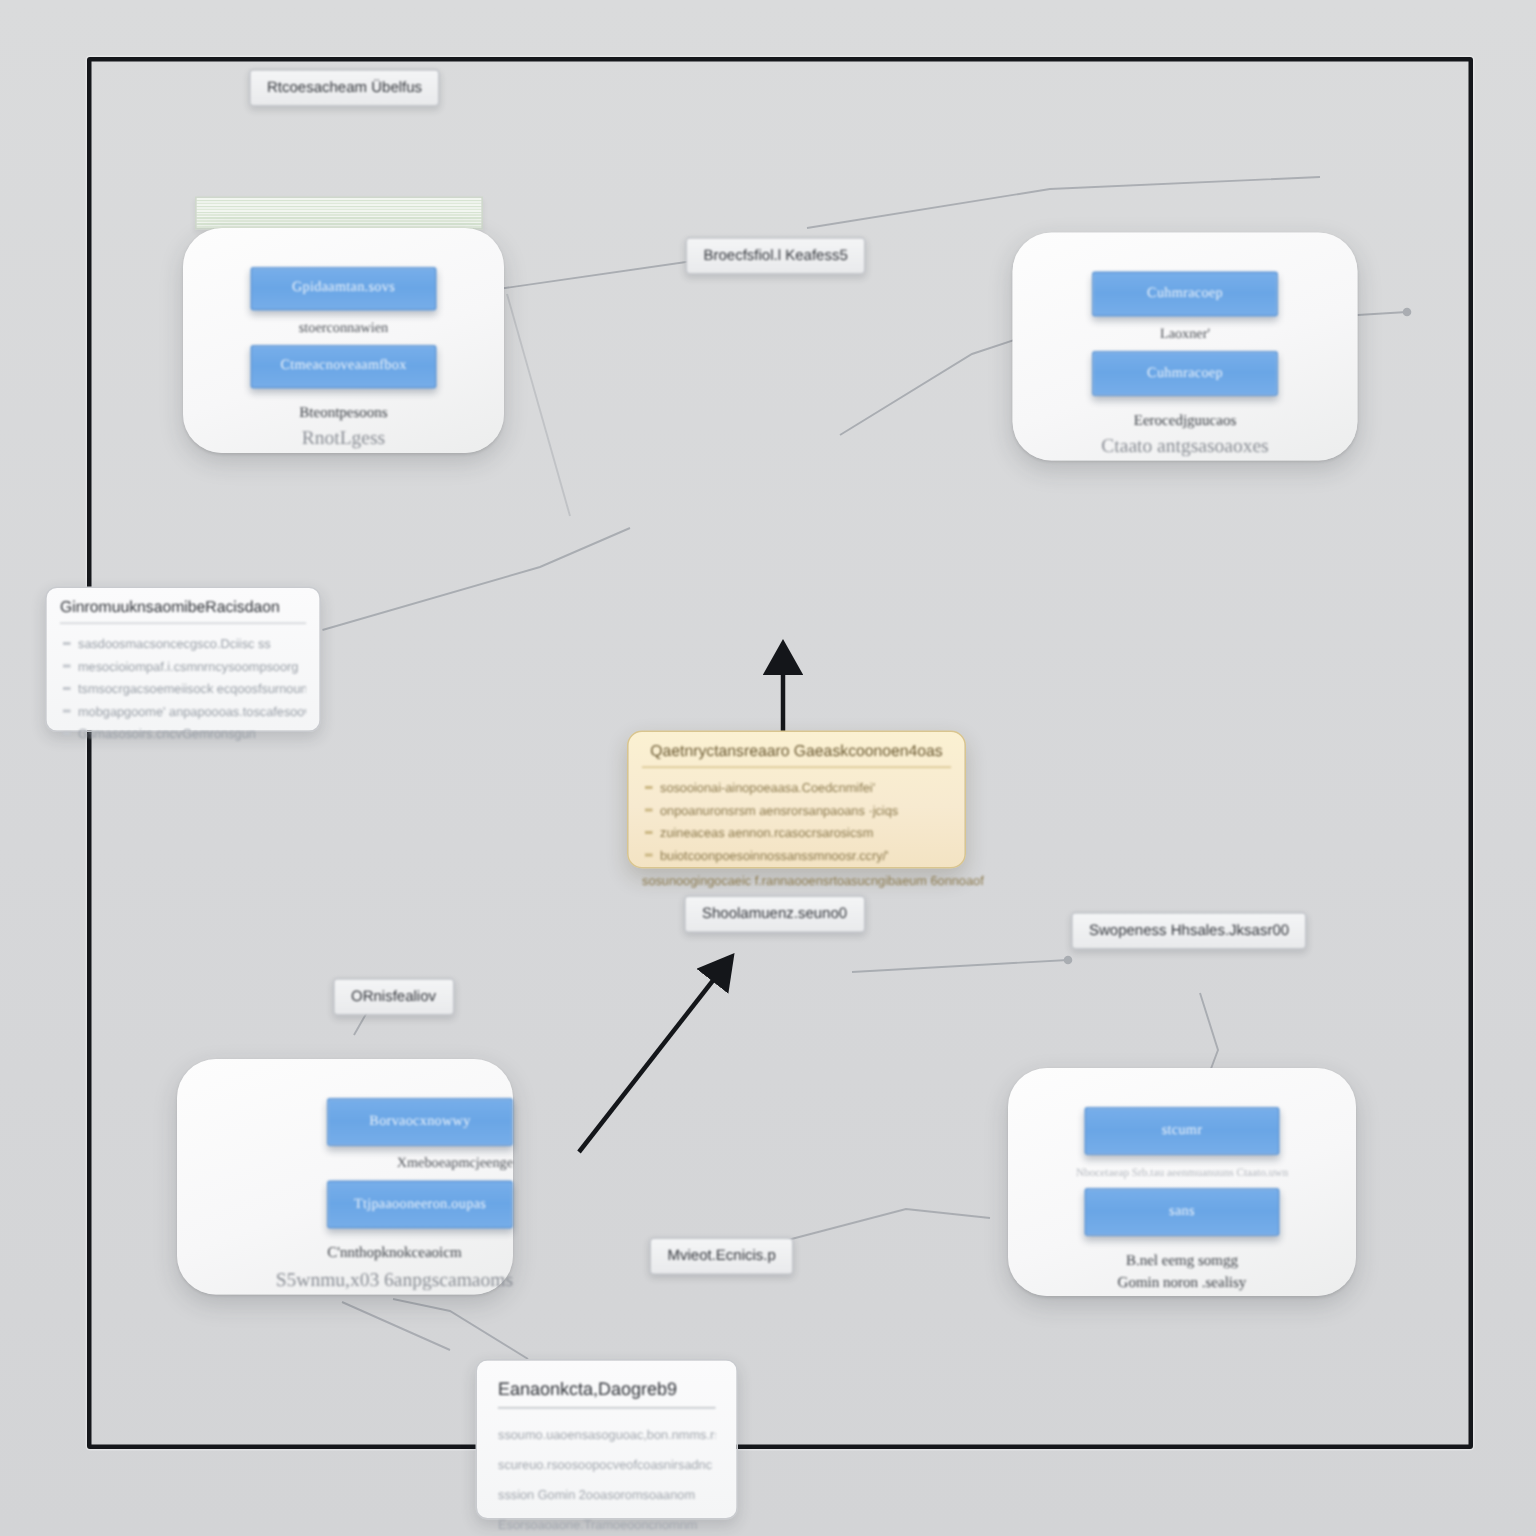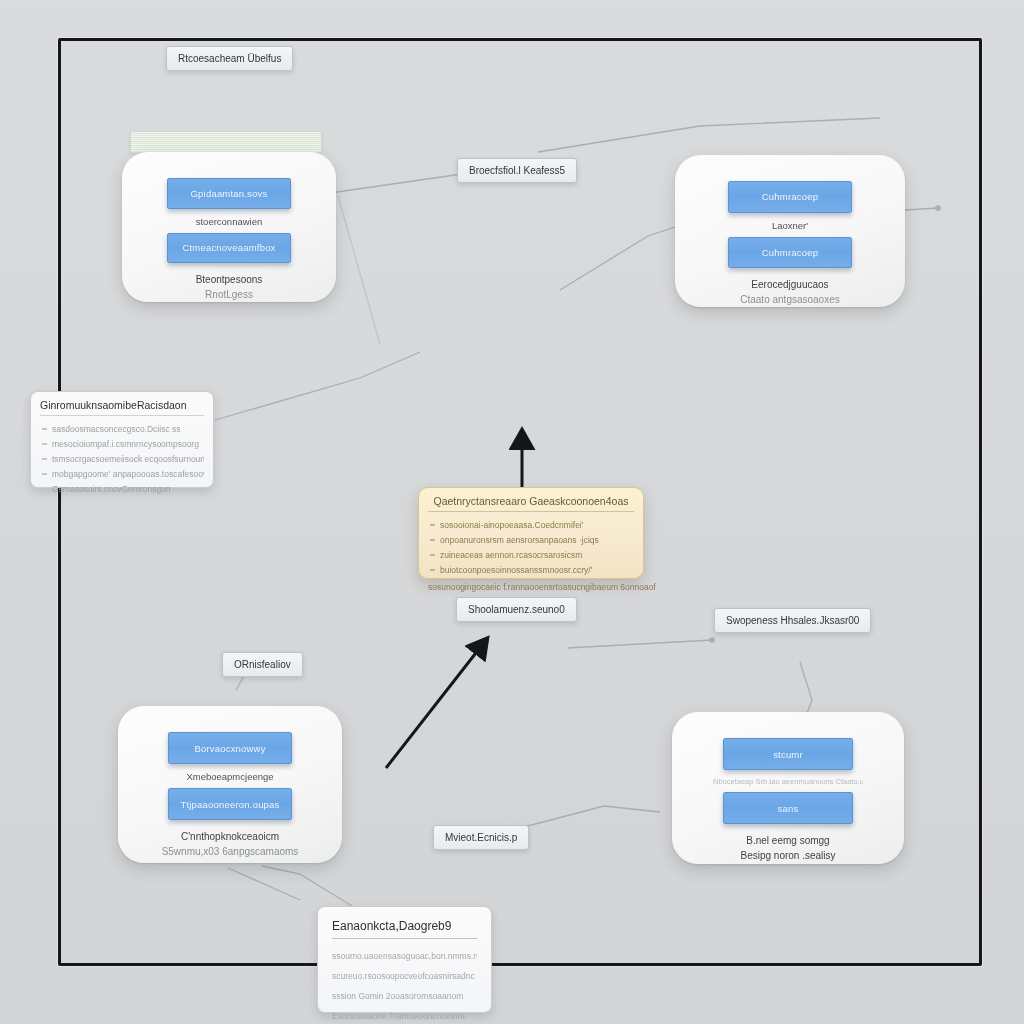--- a/index.html
+++ b/index.html
@@ -32,20 +32,21 @@
 
   
   .card{
     position:absolute;
     background:linear-gradient(160deg,#fdfdfd 0%,#f7f7f8 55%,#eceded 100%);
     border-radius:26px;
     box-shadow:0 6px 16px rgba(40,44,52,.18), 0 1px 2px rgba(0,0,0,.10);
     display:flex;flex-direction:column;align-items:center;
     padding-top:26px;
     box-sizing:border-box;
+    font-family:Liberation Serif, serif;
   }
   .btn{
     width:122px;height:30px;
     background:linear-gradient(180deg,#77aeea 0%,#6aa6e6 48%,#76ade9 100%);
     border:1px solid #5b94d4;
     border-radius:2px;
     box-shadow:0 3px 5px rgba(30,45,70,.28);
     color:#eef4fb;
     font-size:9.5px;
     letter-spacing:.2px;
@@ -58,21 +59,21 @@
   .mid-label{
     margin:7px 0 6px;
     font-size:9.5px;color:#4d5157;filter:blur(.6px);
     text-align:center;white-space:nowrap;
   }
   .card .foot{
     margin-top:10px;text-align:center;line-height:1.45;
     filter:blur(.6px);
   }
   .card .foot .l1{font-size:10px;color:#3e4248;display:block;}
-  .card .foot .l2{font-size:10px;color:#8a8e95;display:block;}
+  .card .foot .l2{font-size:13px;color:#8a8e95;display:block;}
 
   
   .stripe{
     position:absolute;
     left:130px;top:131px;width:190px;height:20px;
     background:repeating-linear-gradient(
       0deg,#dfe9da 0 1px,#eef3ec 1px 2px,#d7e4d2 2px 3px,#f2f6f0 3px 4px);
     border:1px solid #cfd8cc;
     filter:blur(.5px);
     box-shadow:0 2px 4px rgba(0,0,0,.07);
@@ -205,37 +206,37 @@
     <div class="btn">Cuhmracoep</div>
     <div class="mid-label">Laoxner'</div>
     <div class="btn">Cuhmracoep</div>
     <div class="foot">
       <span class="l1">Eerocedjguucaos</span>
       <span class="l2">Ctaato antgsasoaoxes</span>
     </div>
   </div>
 
 
-  <div class="card" style="left:118px;top:706px;width:224px;height:157px;">
+  <div class="card" style="left:118px;top:706px;width:224px;height:157px;align-items:flex-end;">
     <div class="btn">Borvaocxnowwy</div>
     <div class="mid-label">Xmeboeapmcjeenge</div>
     <div class="btn">Ttjpaaooneeron.oupas</div>
     <div class="foot">
       <span class="l1">C'nnthopknokceaoicm</span>
       <span class="l2">S5wnmu,x03 6anpgscamaoms</span>
     </div>
   </div>
 
   <div class="card" style="left:672px;top:712px;width:232px;height:152px;">
     <div class="btn wide">stcumr</div>
     <div class="mid-label" style="font-size:7.5px;color:#b6bac0;max-width:150px;overflow:hidden;">Nbocetaeap  Srb.tau aeenmuanuuns  Ctaato.uwn</div>
     <div class="btn wide">sans</div>
     <div class="foot">
       <span class="l1">B.nel eemg somgg</span>
-      <span class="l1">Besipg noron .sealisy</span>
+      <span class="l1">Gomin noron .sealisy</span>
     </div>
   </div>
 
   <div class="panel" style="left:30px;top:391px;width:184px;height:97px;">
     <div class="p-title">GinromuuknsaomibeRacisdaon</div>
     <div class="p-row">sasdoosmacsoncecgsco.Dciisc  ss</div>
     <div class="p-row">mesocioiompaf.i.csmnrncysoompsoorg</div>
     <div class="p-row">tsmsocrgacsoemeiisock ecqoosfsurnoun</div>
     <div class="p-row">mobgapgoome' anpapoooas.toscafesoowrn</div>
     <div class="p-row">Gsmasosoirs.cncvGemronsgun</div>

